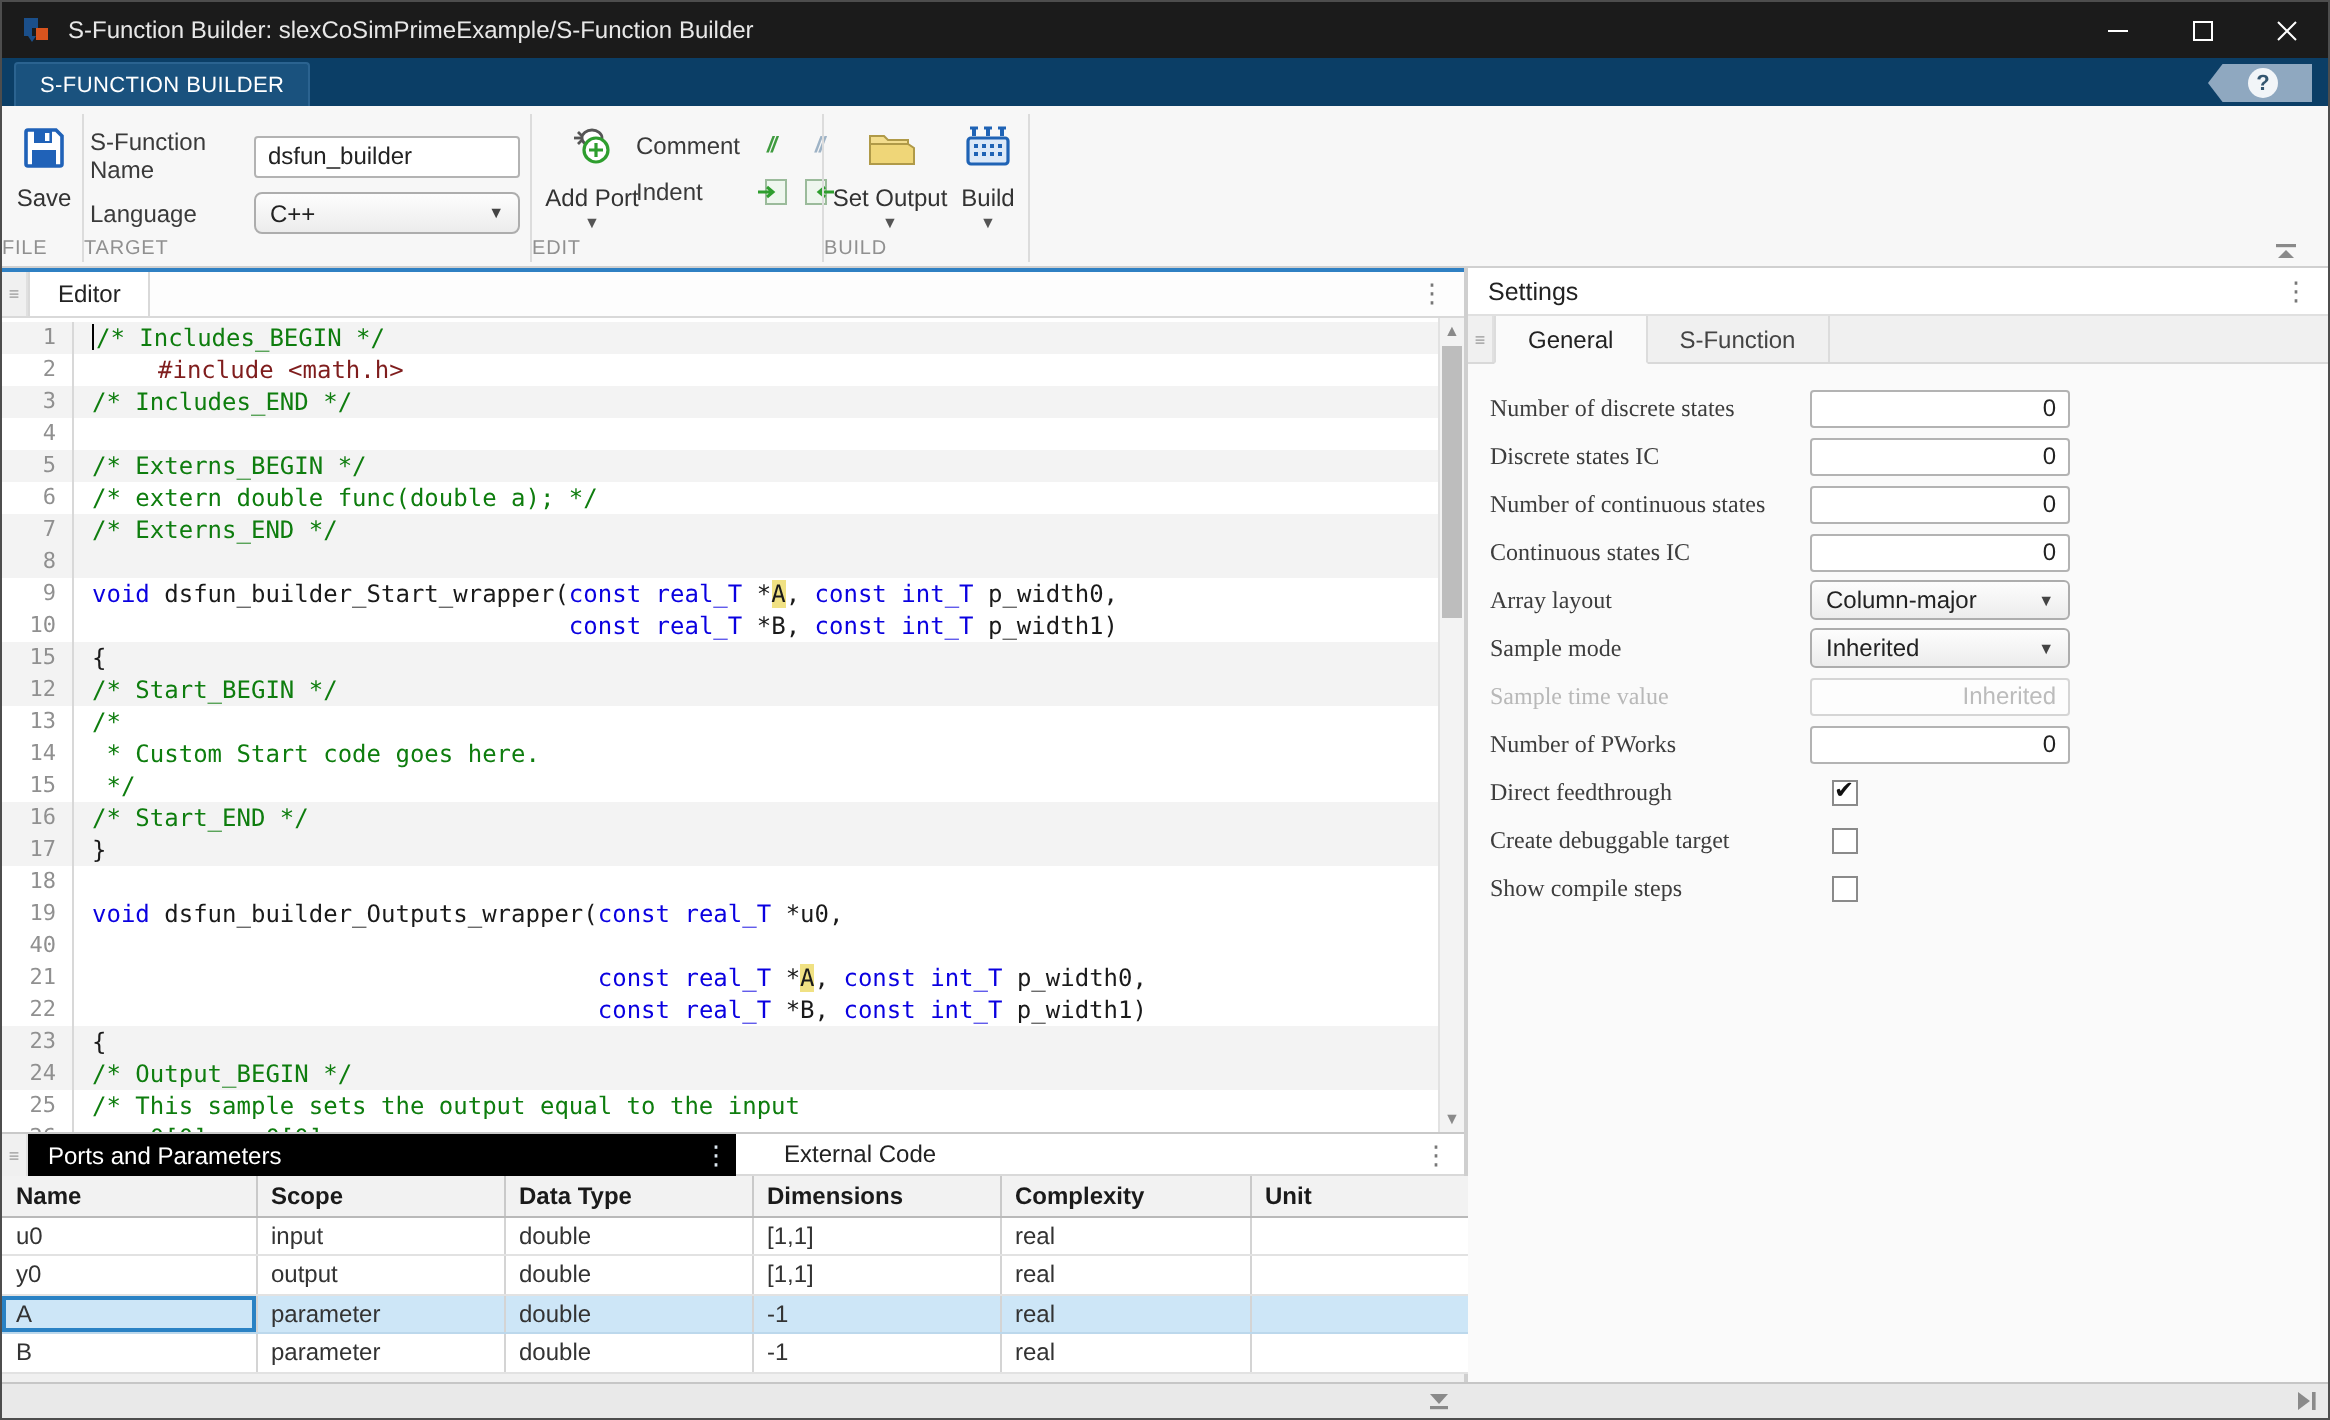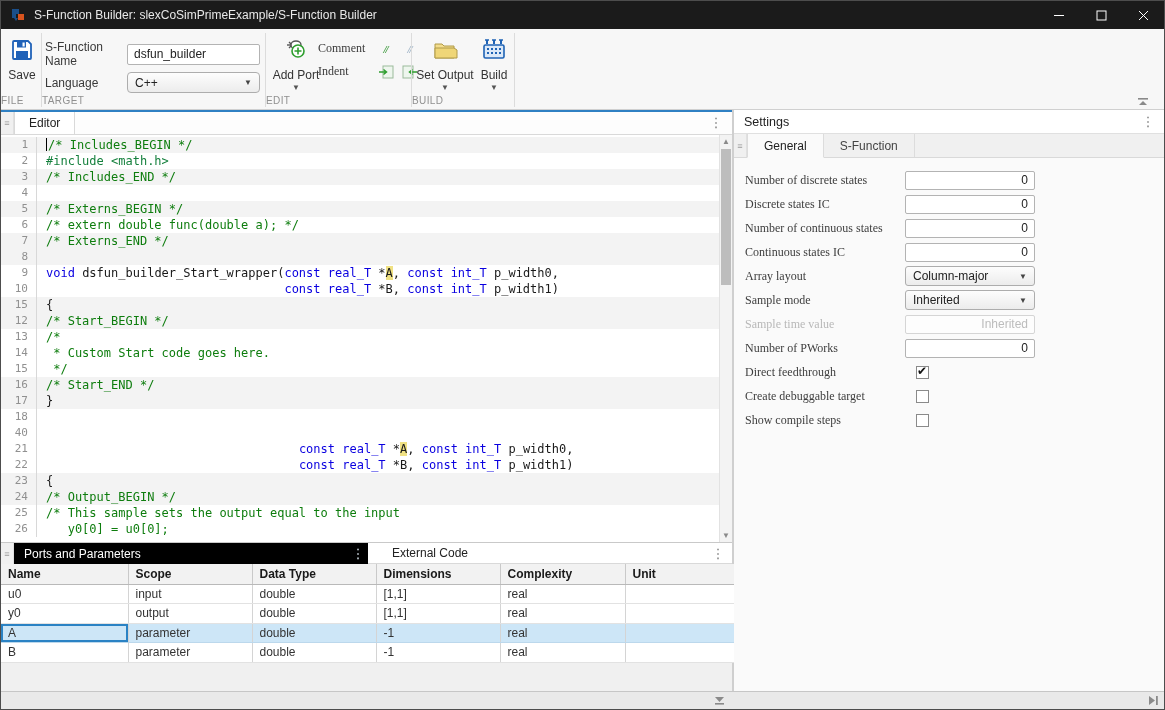--- a/index.html
+++ b/index.html
@@ -28,21 +28,21 @@
   .rdiv { position:absolute; top:4px; bottom:2px; width:1px; background:#dcdcdc; }
   .big-btn { position:absolute; top:6px; text-align:center; color:#333; font-size:12px; }
   .big-btn .bicon { height:30px; display:flex; align-items:center; justify-content:center; }
   .big-btn .blabel { margin-top:3px; }
   .drop-caret { font-size:8px; color:#555; margin-top:1px; }
   .fieldrow { position:absolute; display:flex; align-items:center; }
   .fieldrow label { font-size:12px; color:#3a3a3a; }
   .rib-input { width:133px; height:21px; border:1px solid #b3b3b3; border-radius:2px; padding:0 6px; font-size:12px; font-family:"Liberation Sans",sans-serif; color:#222; background:#fff; }
   .rib-drop { width:133px; height:21px; border:1px solid #adadad; border-radius:4px; background:linear-gradient(#fdfdfd,#ececec); display:flex; align-items:center; padding:0 7px; font-size:12px; color:#222; }
   .rib-drop .dd { margin-left:auto; font-size:8px; color:#444; }
-  .mini-row { position:absolute; display:flex; align-items:center; gap:7px; font-size:12px; color:#3a3a3a;font-family:Liberation Serif, serif; }
+  .mini-row { position:absolute; display:flex; align-items:center; gap:7px; font-size:12px; color:#3a3a3a; }
   .mini-ic { width:17px; height:15px; display:flex; align-items:center; justify-content:center; font-size:11px; }
   .ic-comment { color:#3f9b3f; font-weight:bold; font-style:italic; letter-spacing:-1px; }
   .ic-uncomment { color:#9eb3c6; font-weight:bold; font-style:italic; letter-spacing:-1px; }
   .collapse-ribbon { position:absolute; right:14px; bottom:3px; width:14px; height:10px; }
 
   
   .main { flex:1 1 auto; display:flex; min-height:0; }
   .left-col { width:733px; display:flex; flex-direction:column; border-right:2px solid #cfcfcf; }
   .right-col { width:430px; background:#fafafa; display:flex; flex-direction:column; }
 
@@ -55,21 +55,21 @@
   .etab-kebab { position:absolute; right:6px; top:3px; }
 
   .code-wrap { flex:1 1 auto; position:relative; overflow:hidden; background:#fff; }
   .code-lines { position:absolute; left:0; top:2px; right:13px; font-family:"DejaVu Sans Mono","Liberation Mono",monospace; font-size:12px; line-height:16px; }
   .cl { display:flex; white-space:pre; height:16px; }
   .cl.g { background:#f3f3f3; }
   .ln { width:36px; flex:0 0 36px; text-align:right; padding-right:8px; color:#909090; font-size:11px; border-right:1px solid #d8d8d8; font-family:"DejaVu Sans Mono","Liberation Mono",monospace; }
   .ct { padding-left:9px; position:relative; }
   .tk-c { color:#0e7d0e; }
   .tk-k { color:#0a00e0; }
-  .tk-d { color:#15803d; }
+  .tk-d { color:#7f1d1d;margin-left:33px; }
   .tk-t { color:#1a1a1a; }
   .tk-h { color:#1a1a1a; background:#f0e183; }
   .caret { display:inline-block; width:1px; height:13px; background:#000; vertical-align:-2px; margin-right:1px; }
 
   .vscroll { position:absolute; right:0; top:0; bottom:0; width:13px; background:#f3f3f3; border-left:1px solid #e2e2e2; }
   .varrow { position:absolute; left:0; right:0; height:13px; display:flex; align-items:center; justify-content:center; color:#8a8a8a; font-size:8px; }
   .vthumb { position:absolute; left:1px; right:1px; top:14px; height:136px; background:#bdbdbd; }
 
   
   .bottom-panel { flex:1 1 auto; display:flex; flex-direction:column; background:#f0f0f0; }
@@ -133,20 +133,26 @@
           </svg>
         </div>
       <div class="win-btn">
           <svg width="11" height="11">
             <path d="M1 1 L10 10 M10 1 L1 10" stroke="#fff"></path>
           </svg>
         </div>
     </div>
   </div>
 
+  <div class="ribbon-tabs">
+    <div class="ribbon-tab">S-FUNCTION BUILDER</div>
+    <div class="help-tag">
+      <div class="help-circle">?</div>
+    </div>
+  </div>
 
   <div class="ribbon-body">
 
     <div class="rsec" style="left:0;width:40px;">
       <div class="big-btn" style="left:3px;width:36px;">
         <div class="bicon">
           <svg width="24" height="24" viewBox="0 0 24 24">
             <path d="M3 4 Q3 3 4 3 L18 3 L21 6 L21 20 Q21 21 20 21 L4 21 Q3 21 3 20 Z" fill="#fff" stroke="#2062b8" stroke-width="1.8"></path>
             <rect x="7" y="3.5" width="9" height="6" fill="#2062b8"></rect>
             <rect x="12.5" y="4.5" width="2.2" height="4" fill="#fff"></rect>
@@ -279,20 +285,21 @@
               <div class="cl"><span class="ln">9</span><span class="ct"><span class="tk-k">void</span><span class="tk-t"> dsfun_builder_Start_wrapper(</span><span class="tk-k">const</span><span class="tk-t"> </span><span class="tk-k">real_T</span><span class="tk-t"> *</span><span class="tk-h">A</span><span class="tk-t">, </span><span class="tk-k">const</span><span class="tk-t"> </span><span class="tk-k">int_T</span><span class="tk-t"> p_width0,</span></span></div>
               <div class="cl"><span class="ln">10</span><span class="ct"><span class="tk-t">                                 </span><span class="tk-k">const</span><span class="tk-t"> </span><span class="tk-k">real_T</span><span class="tk-t"> *B, </span><span class="tk-k">const</span><span class="tk-t"> </span><span class="tk-k">int_T</span><span class="tk-t"> p_width1)</span></span></div>
               <div class="cl g"><span class="ln">15</span><span class="ct"><span class="tk-t">{</span></span></div>
               <div class="cl g"><span class="ln">12</span><span class="ct"><span class="tk-c">/* Start_BEGIN */</span></span></div>
               <div class="cl"><span class="ln">13</span><span class="ct"><span class="tk-c">/*</span></span></div>
               <div class="cl"><span class="ln">14</span><span class="ct"><span class="tk-c"> * Custom Start code goes here.</span></span></div>
               <div class="cl"><span class="ln">15</span><span class="ct"><span class="tk-c"> */</span></span></div>
               <div class="cl g"><span class="ln">16</span><span class="ct"><span class="tk-c">/* Start_END */</span></span></div>
               <div class="cl g"><span class="ln">17</span><span class="ct"><span class="tk-t">}</span></span></div>
               <div class="cl"><span class="ln">18</span><span class="ct"></span></div>
+              <div class="cl"><span class="ln">19</span><span class="ct"><span class="tk-k">void</span><span class="tk-t"> dsfun_builder_Outputs_wrapper(</span><span class="tk-k">const</span><span class="tk-t"> </span><span class="tk-k">real_T</span><span class="tk-t"> *u0,</span></span></div>
               <div class="cl"><span class="ln">40</span></div>
               <div class="cl"><span class="ln">21</span><span class="ct"><span class="tk-t">                                   </span><span class="tk-k">const</span><span class="tk-t"> </span><span class="tk-k">real_T</span><span class="tk-t"> *</span><span class="tk-h">A</span><span class="tk-t">, </span><span class="tk-k">const</span><span class="tk-t"> </span><span class="tk-k">int_T</span><span class="tk-t"> p_width0,</span></span></div>
               <div class="cl"><span class="ln">22</span><span class="ct"><span class="tk-t">                                   </span><span class="tk-k">const</span><span class="tk-t"> </span><span class="tk-k">real_T</span><span class="tk-t"> *B, </span><span class="tk-k">const</span><span class="tk-t"> </span><span class="tk-k">int_T</span><span class="tk-t"> p_width1)</span></span></div>
               <div class="cl g"><span class="ln">23</span><span class="ct"><span class="tk-t">{</span></span></div>
               <div class="cl g"><span class="ln">24</span><span class="ct"><span class="tk-c">/* Output_BEGIN */</span></span></div>
               <div class="cl"><span class="ln">25</span><span class="ct"><span class="tk-c">/* This sample sets the output equal to the input</span></span></div>
               <div class="cl"><span class="ln">26</span><span class="ct"><span class="tk-c">   y0[0] = u0[0];</span></span></div>
             </div>
           <div class="vscroll">
             <div class="varrow" style="top:0;">▲</div>

